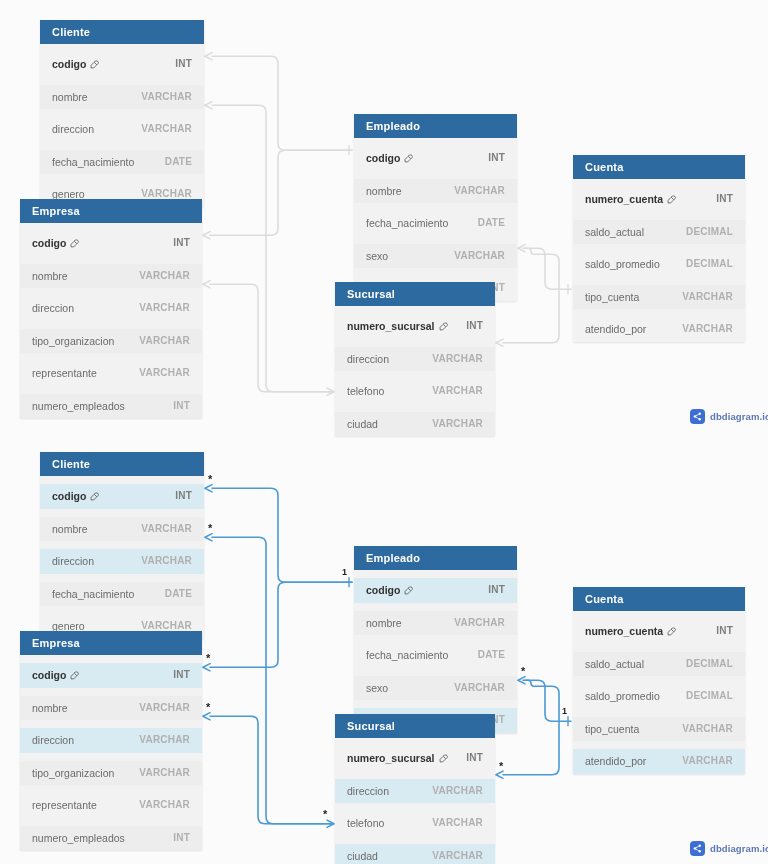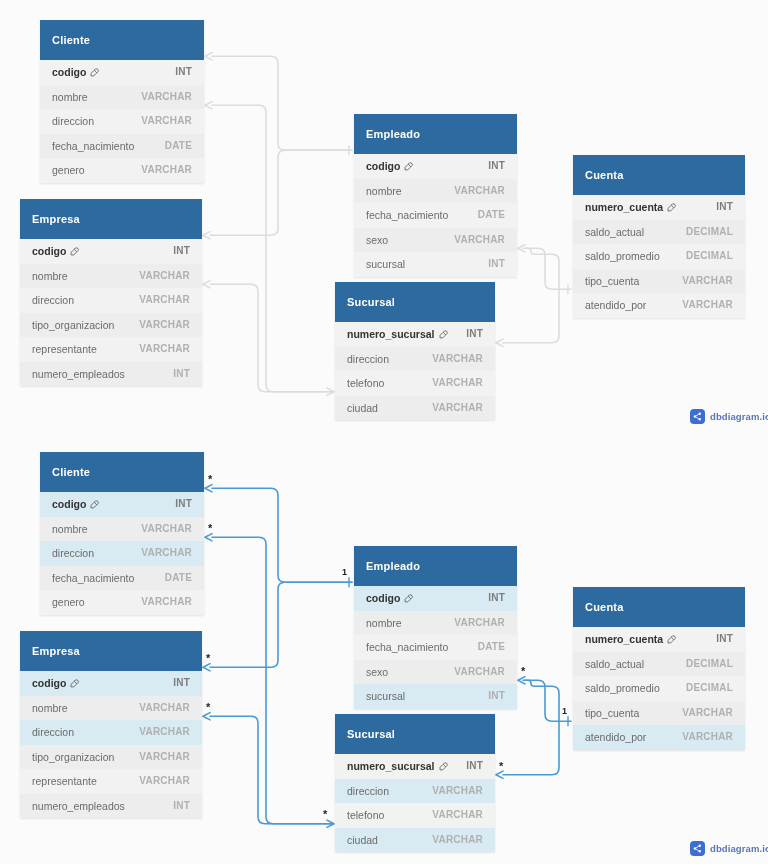--- a/index.html
+++ b/index.html
@@ -18,36 +18,37 @@
     position:absolute;
     background:#f2f2f2;
     box-shadow:0 1px 2px rgba(0,0,0,0.10);
     overflow:hidden;
   }
   .tbl .hdr{
     background:#2d6a9f;
     color:#ffffff;
     font-size:11px;
     font-weight:bold;
-    padding:8px 12px;
+    padding:0 12px;
     height:24px;
     line-height:24px;
     letter-spacing:.2px;
   }
   .row{
     height:24.5px;
     line-height:24.5px;
     padding:0 12px;
     font-size:10.5px;
     display:flex;
     align-items:center;
     justify-content:space-between;
     color:#6b6b6b;
     background:#f2f2f2;
     white-space:nowrap;
+    margin-top:8px;
   }
   .row.alt{background:#ededed;}
   .row.hl{background:#d8eaf2;}
   .row .nm{color:#6b6b6b;}
   .row.pk .nm{color:#333333;font-weight:bold;}
   .row .ty{color:#b0b0b0;font-size:10px;letter-spacing:.2px;font-weight:bold;}
   .row.pk .ty{color:#7d7d7d;}
   .key{
     display:inline-block;
     margin-left:4px;

